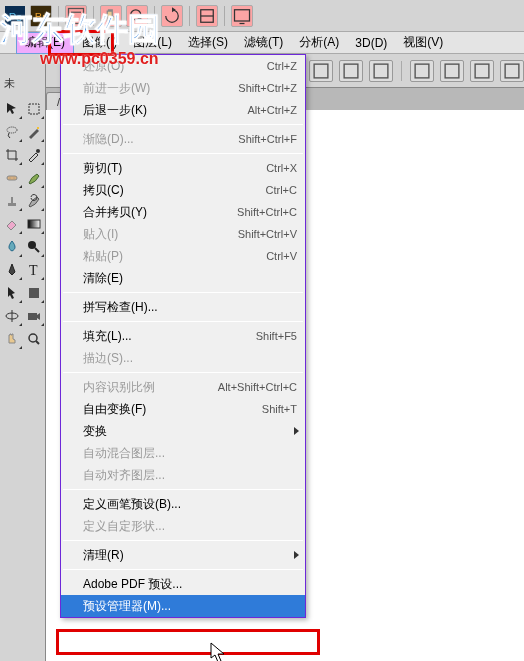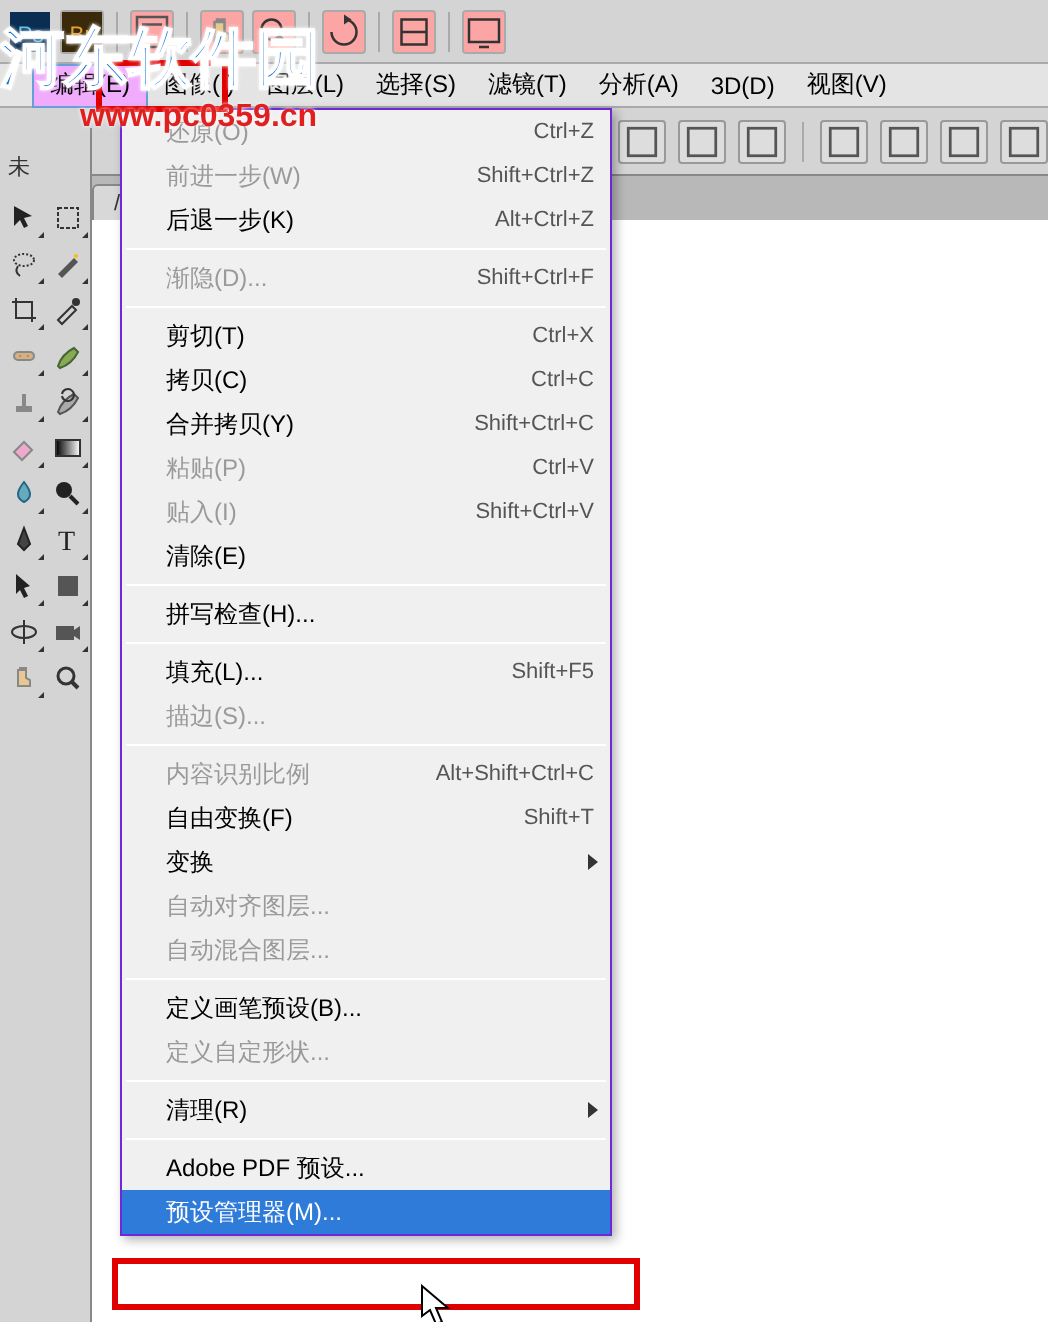--- a/index.html
+++ b/index.html
@@ -349,27 +349,27 @@
     </div>
     <div class="menu-item">
       <span>拷贝(C)</span>
       <span class="shortcut">Ctrl+C</span>
     </div>
     <div class="menu-item">
       <span>合并拷贝(Y)</span>
       <span class="shortcut">Shift+Ctrl+C</span>
     </div>
     <div class="menu-item disabled">
+      <span>贴入(I)</span>
+      <span class="shortcut">Shift+Ctrl+V</span>
+    </div>
+    <div class="menu-item disabled">
       <span>粘贴(P)</span>
       <span class="shortcut">Ctrl+V</span>
     </div>
-    <div class="menu-item disabled">
-      <span>贴入(I)</span>
-      <span class="shortcut">Shift+Ctrl+V</span>
-    </div>
     <div class="menu-item">
       <span>清除(E)</span>
     </div>
     <div class="menu-sep"></div>
     <div class="menu-item">
       <span>拼写检查(H)...</span>
     </div>
     <div class="menu-sep"></div>
     <div class="menu-item">
       <span>填充(L)...</span>
@@ -385,24 +385,24 @@
     </div>
     <div class="menu-item">
       <span>自由变换(F)</span>
       <span class="shortcut">Shift+T</span>
     </div>
     <div class="menu-item">
       <span>变换</span>
       <span class="arrow"></span>
     </div>
     <div class="menu-item disabled">
+      <span>自动混合图层...</span>
+    </div>
+    <div class="menu-item disabled">
       <span>自动对齐图层...</span>
-    </div>
-    <div class="menu-item disabled">
-      <span>自动混合图层...</span>
     </div>
     <div class="menu-sep"></div>
     <div class="menu-item">
       <span>定义画笔预设(B)...</span>
     </div>
     <div class="menu-item disabled">
       <span>定义自定形状...</span>
     </div>
     <div class="menu-sep"></div>
     <div class="menu-item">

